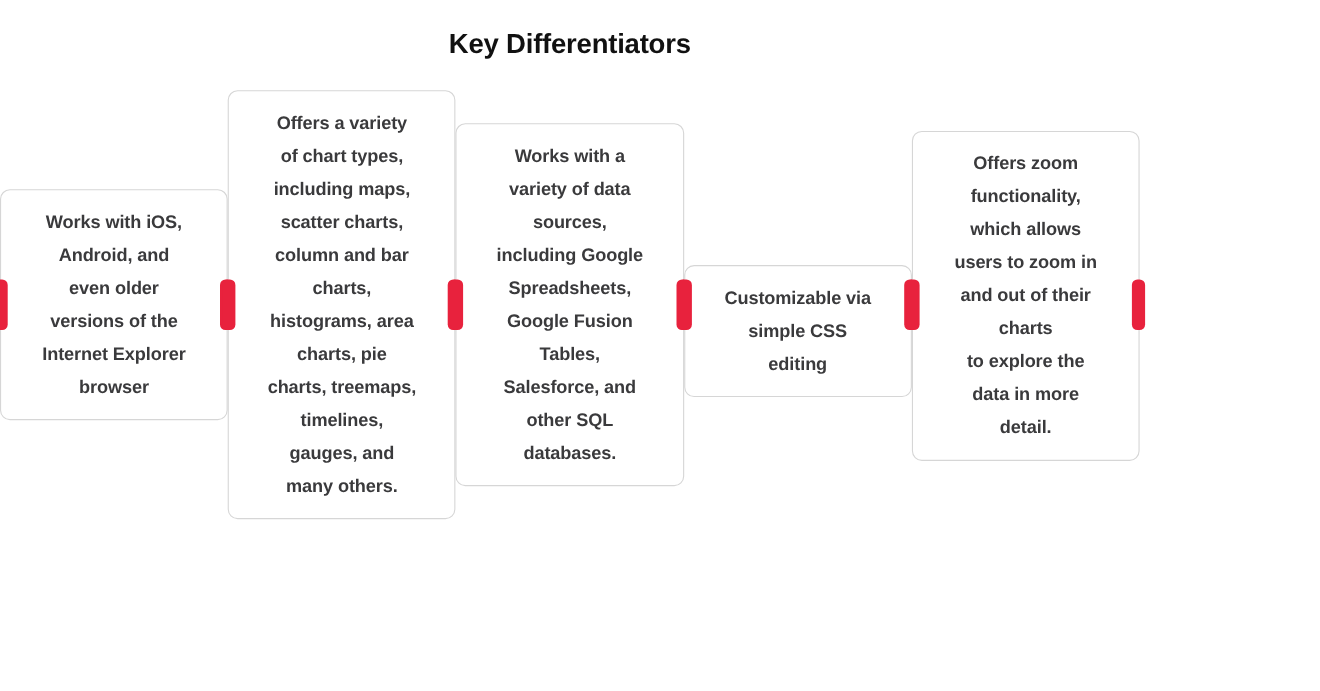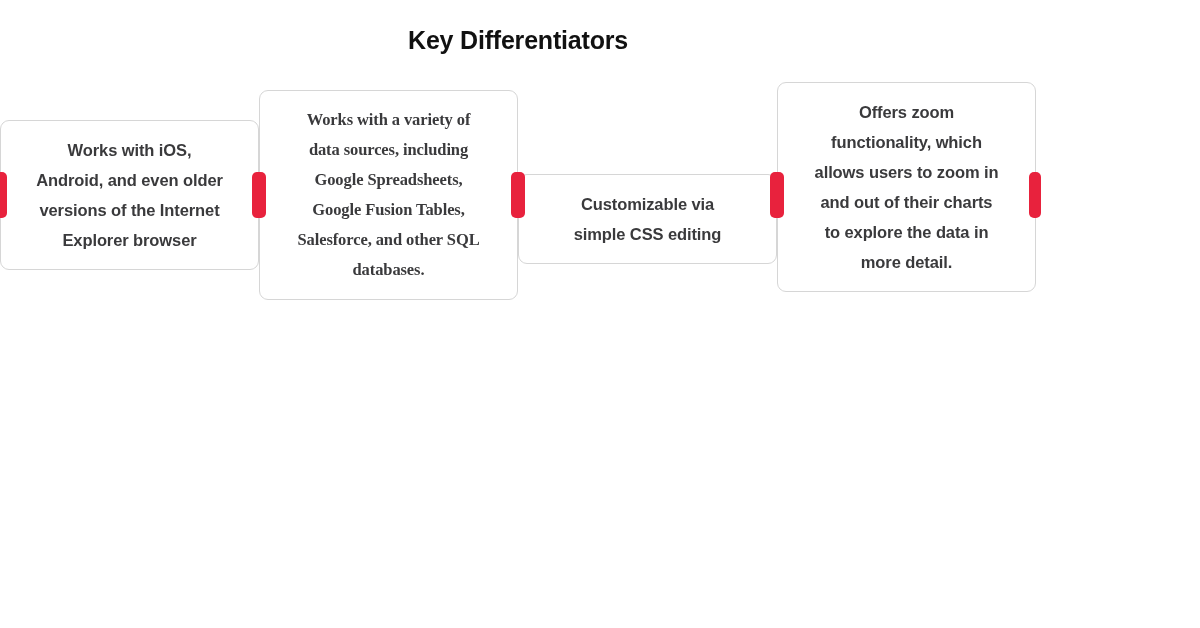--- a/index.html
+++ b/index.html
@@ -76,41 +76,49 @@
     height: 46px;
     border-radius: 5px;
     background: #e8223d;
   }
   .accent-bar.left  { left: -5px; }
   .accent-bar.right { right: -5px; }
 
   
   .card-wrap[data-idx="0"] .card { min-height: 67px; }
   .card-wrap[data-idx="1"] .card { min-height: 73px; }
-  .card-wrap[data-idx="2"] .card { min-height: 73px; font-family: Liberation Serif, serif; }
+  .card-wrap[data-idx="2"] .card { min-height: 73px; }
   .card-wrap[data-idx="3"] .card { min-height: 67px; margin-top: 48px; }
   .card-wrap[data-idx="4"] .card { min-height: 73px; margin-bottom: 16px; }
 </style>
 </head>
 <body>
 
 <div class="page">
 
   <h1 class="page-title">Key Differentiators</h1>
 
   <div class="cards">
 
     <div class="card-wrap" data-idx="0">
       <span class="accent-bar left"></span>
       <div class="card">
         <div class="card-text">Works with iOS, Android, and even older versions of the Internet Explorer browser</div>
       </div>
       <span class="accent-bar right"></span>
     </div>
 
+    <div class="card-wrap" data-idx="1">
+      <span class="accent-bar left"></span>
+      <div class="card">
+        <div class="card-text">Offers a variety of chart types, including maps, scatter charts, column and bar charts,
+histograms, area charts, pie charts, treemaps, timelines, gauges, and many others.</div>
+      </div>
+      <span class="accent-bar right"></span>
+    </div>
 
     <div class="card-wrap" data-idx="2">
       <span class="accent-bar left"></span>
       <div class="card">
         <div class="card-text">Works with a variety of data sources, including Google Spreadsheets,
 Google Fusion Tables, Salesforce, and other SQL databases.</div>
       </div>
       <span class="accent-bar right"></span>
     </div>
 

